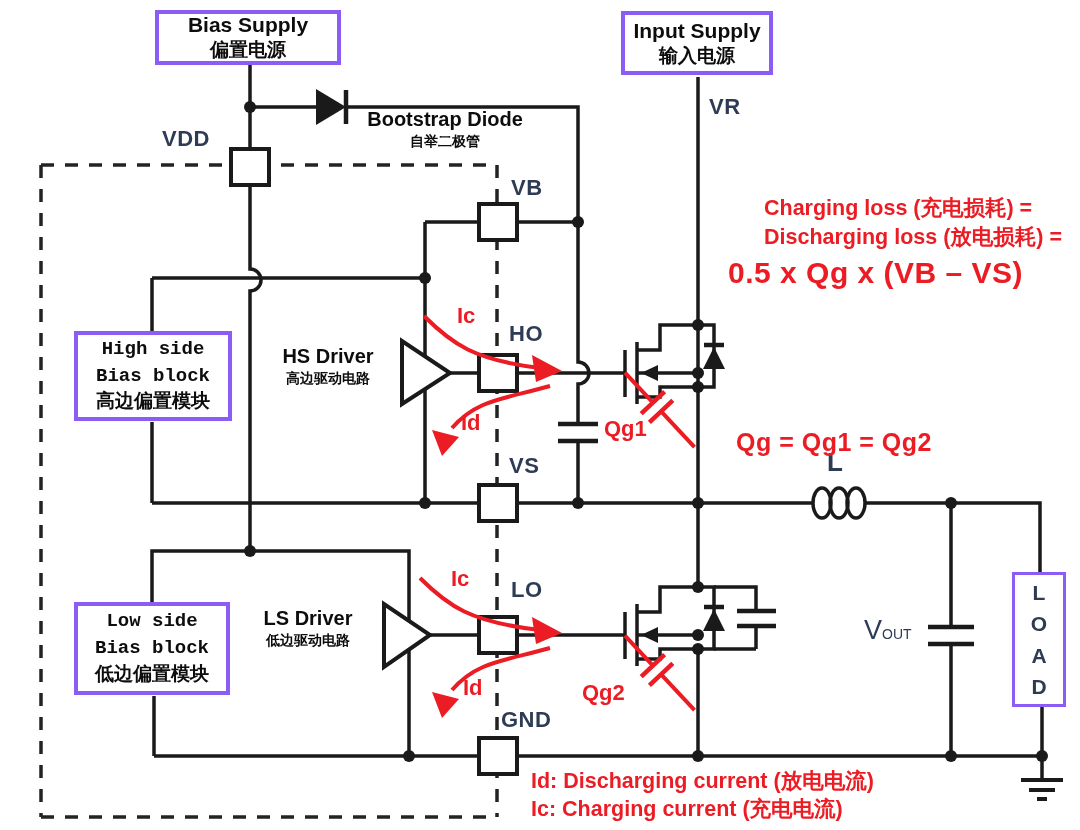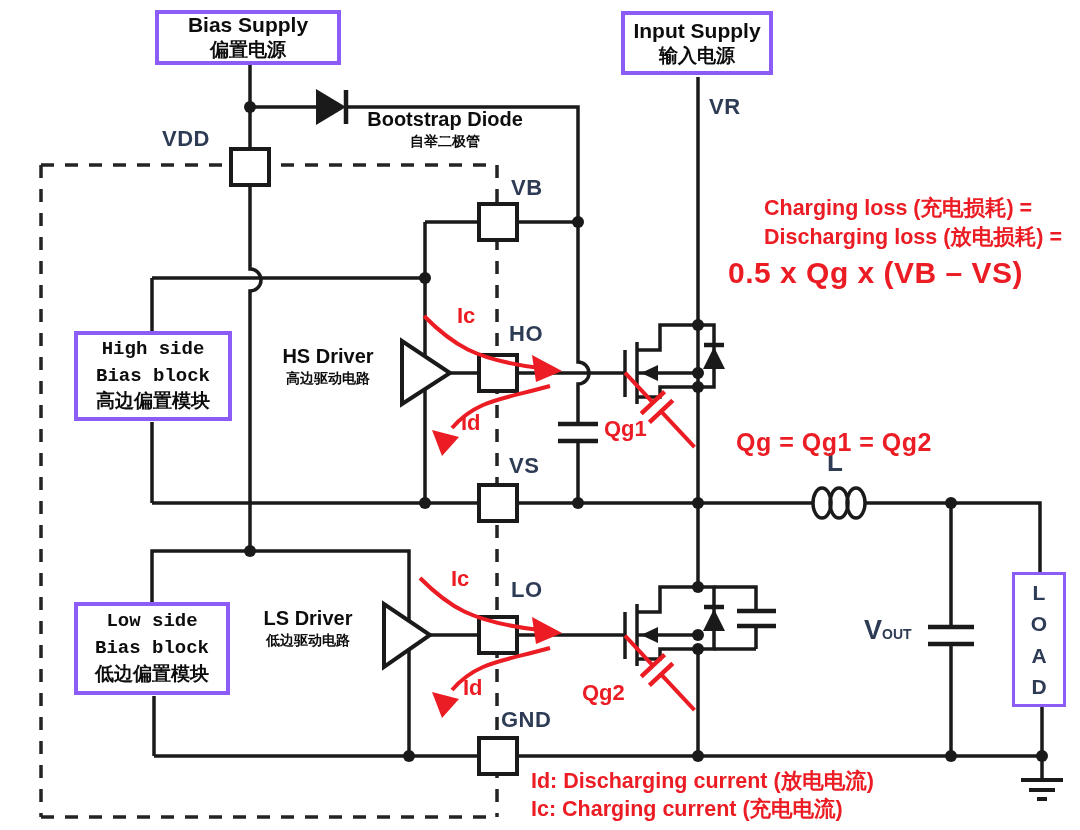--- a/index.html
+++ b/index.html
@@ -16,21 +16,21 @@
   .freelabel .en{font-size:20px;line-height:1.25;}
   .freelabel .cn{font-size:14px;line-height:1.35;}
   .pin{position:absolute;font-weight:bold;color:#2E3B55;font-size:22px;letter-spacing:0.5px;}
   .red{position:absolute;color:#EB1C23;font-weight:bold;}
   .red-sm{font-size:22px;}
   .loss-line{font-size:21.5px;line-height:1.33;margin-left:36px;}
   .loss-formula{font-size:30px;line-height:1.25;margin-top:3px;letter-spacing:0.5px;}
   .qgeq{font-size:25px;letter-spacing:0.5px;margin-top:20px;}
   .legend{font-size:21.5px;line-height:1.28;}
   #load-box{border-width:3.5px;color:#2E3B55;font-size:21px;font-weight:bold;line-height:1.5;}
-  #vout-label{position:absolute;color:#2E3B55;font-weight:bold;font-size:27px;}
+  #vout-label{position:absolute;color:#2E3B55;font-weight:normal;font-size:27px;}
   #vout-label .sub{font-size:14px;}
   .lbl-L{font-size:26px;}
 </style>
 </head>
 <body>
 
 <div id="stage">
 
   <svg id="schematic" width="1080" height="830" viewBox="0 0 1080 830">
 

